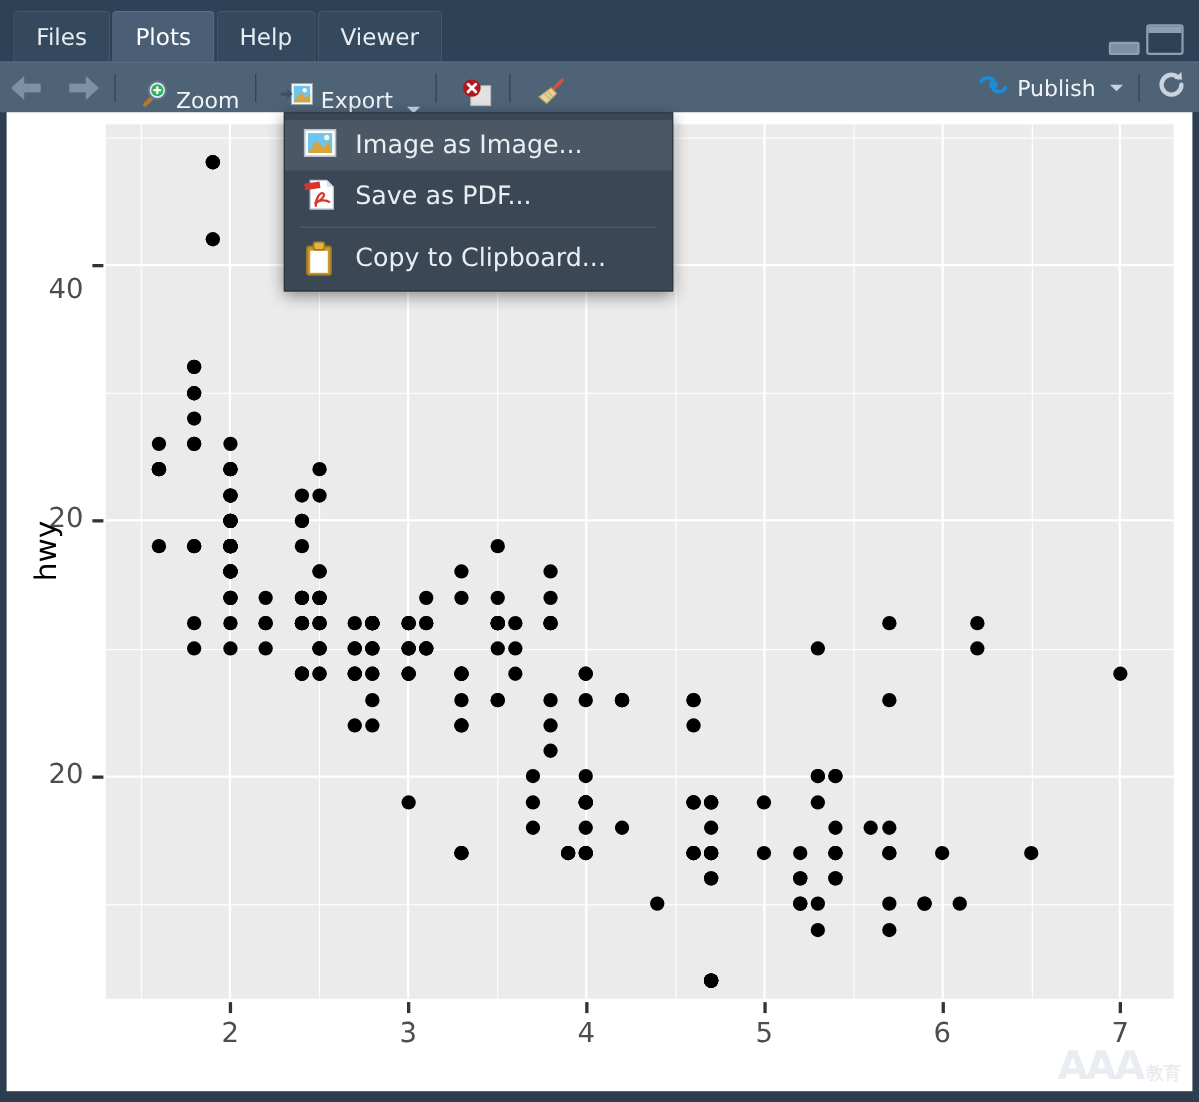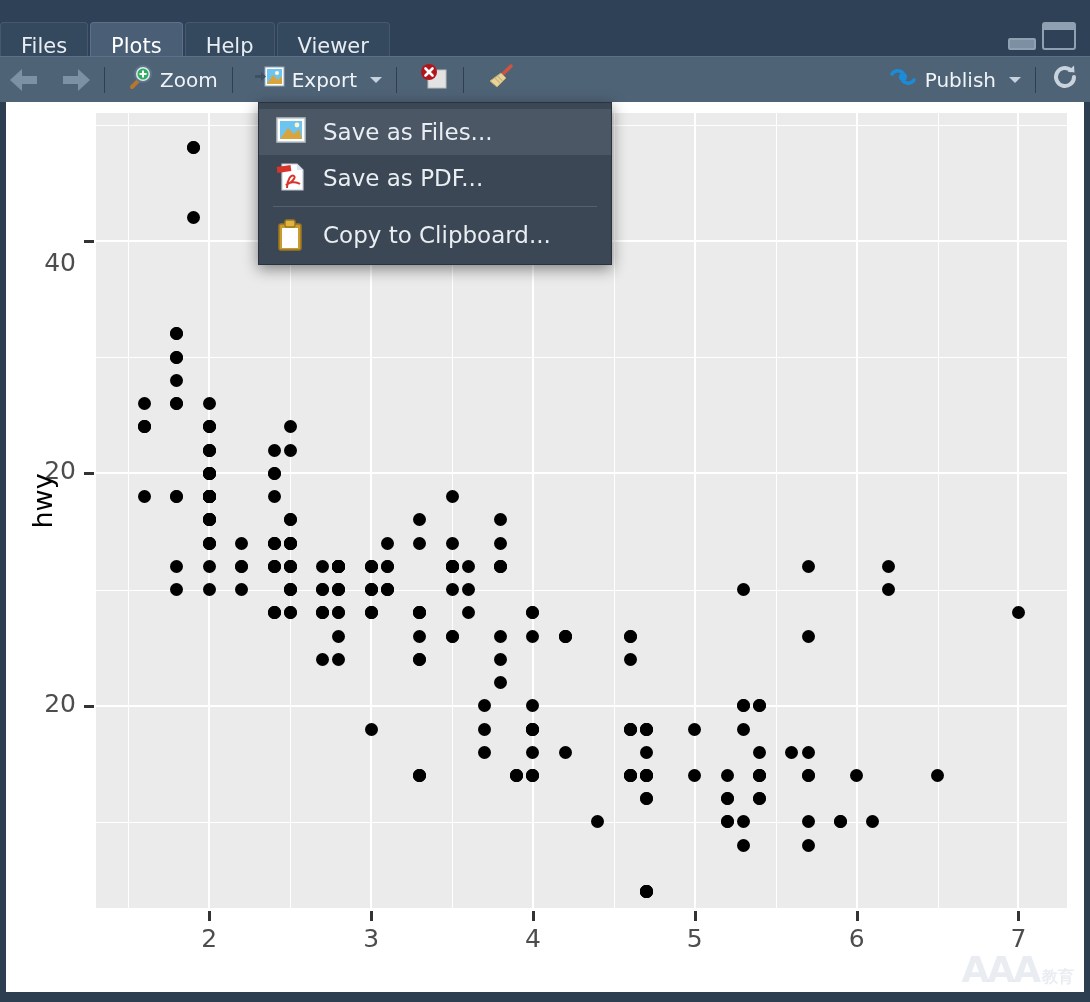--- a/index.html
+++ b/index.html
@@ -9,21 +9,21 @@
     font-family: "DejaVu Sans", "Liberation Sans", sans-serif;
     overflow: hidden;
   }
   #app { position: relative; width: 1090px; height: 1002px; background: #2c3e50; }
 
   
   .tabbar {
     position: absolute; left: 0; top: 0; width: 1090px; height: 56px;
     background: #2f4157;
   }
-  .tabs { position: absolute; left: 0; top: 10px; display: flex; align-items: flex-end; margin-top: 12px; }
+  .tabs { position: absolute; left: 12px; top: 10px; display: flex; align-items: flex-end; }
   .tab {
     height: 46px; padding: 0 20px;
     display: flex; align-items: center; justify-content: center;
     color: #e8edf2; font-size: 21px;
     background: #34495e;
     border: 1px solid #46586c; border-bottom: none;
     border-radius: 4px 4px 0 0;
     margin-right: 2px;
     white-space: nowrap;
   }
@@ -38,21 +38,21 @@
   .toolbar {
     position: absolute; left: 0; top: 56px; width: 1090px; height: 46px;
     background: #4f6377;
     border-top: 1px solid #5c7189;
     display: flex; align-items: center;
   }
   .tb-item {
     height: 46px; display: flex; align-items: center; gap: 7px;
     padding: 0 10px; color: #f0f4f8; font-size: 20px; white-space: nowrap;
   }
-  .tb-item.pad-l { padding-left: 18px; }
+  .tb-item.pad-l { padding-left: 18px; align-items: flex-end; }
   .tb-sep { width: 1px; height: 26px; background: #2f3f50; margin: 0 4px; }
   .tb-spacer { flex: 1; }
   .caret { width: 0; height: 0; border-left: 6px solid transparent; border-right: 6px solid transparent; border-top: 6px solid #c6d2de; margin-left: 6px; }
 
   .arrow { width: 30px; height: 22px; position: relative; opacity: .72; }
   .arrow i { position: absolute; background: #90a3b6; }
   .arrow .shaft { left: 9px; top: 7px; width: 18px; height: 8px; }
   .arrow .head { left: 0px; top: 0px; width: 0; height: 0; background: none;
     border-top: 11px solid transparent; border-bottom: 11px solid transparent; border-right: 12px solid #90a3b6; }
   .arrow.right .shaft { left: 3px; }
@@ -527,21 +527,21 @@
   </div>
 
   <div class="menu" id="export-menu">
       <div class="mi sel">
         <span class="mi-ic"><svg width="32" height="28" viewBox="0 0 32 28">
             <rect x="2" y="2" width="28" height="24" fill="#ffffff" stroke="#b9c3cd" stroke-width="1.5"></rect>
             <rect x="5" y="5" width="22" height="18" fill="#6cc4ef"></rect>
             <path d="M5 23 L13 12 L19 18 L24 13 L27 23 Z" fill="#d9a43c"></path>
             <circle cx="22" cy="9" r="2.4" fill="#fff6cc"></circle>
           </svg></span>
-        <span>Save as Files...</span>
+        <span>Image as Image...</span>
       </div>
       <div class="mi">
         <span class="mi-ic"><svg width="32" height="30" viewBox="0 0 32 30">
             <path d="M7 2 L22 2 L28 8 L28 28 L7 28 Z" fill="#ffffff" stroke="#c2ccd6" stroke-width="1.2"></path>
             <path d="M22 2 L28 8 L22 8 Z" fill="#dde4eb"></path>
             <rect x="2" y="4" width="14" height="6" fill="#d9342b" transform="rotate(-8 9 7)"></rect>
             <path d="M12 26 C12 18 16 12 19 14 C22 16 14 22 11 23 C14 20 21 19 25 22" stroke="#d9342b" stroke-width="2" fill="none"></path>
           </svg></span>
         <span>Save as PDF...</span>
       </div>

